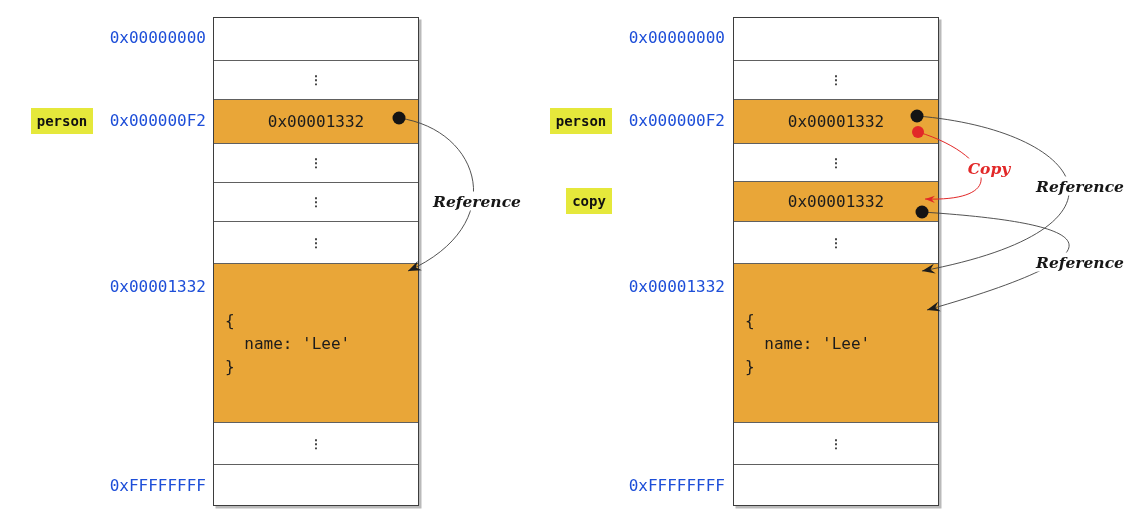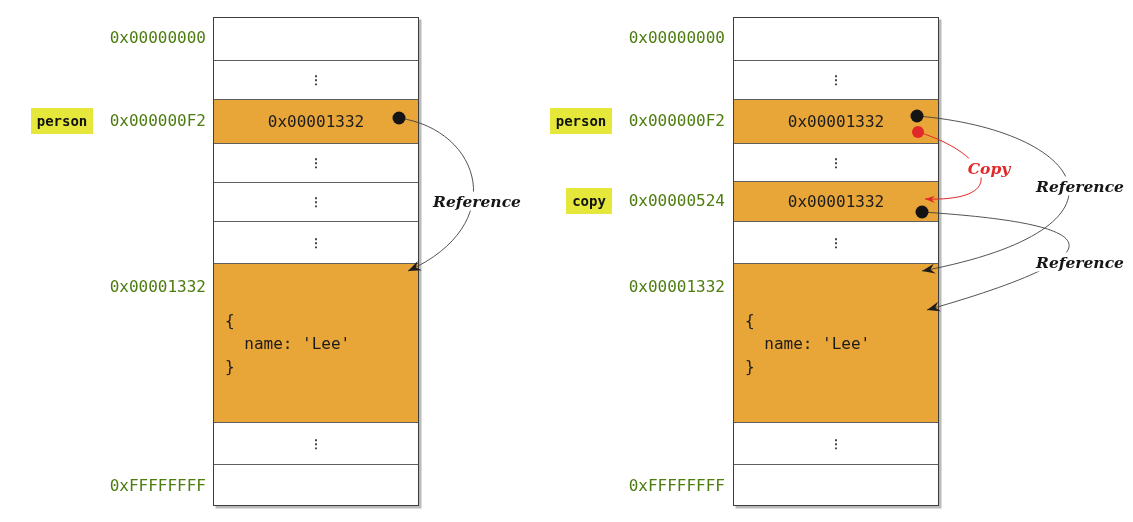--- a/index.html
+++ b/index.html
@@ -22,21 +22,21 @@
   .row.val span{font-size:16px;color:#1c1c1c;}
   .row.el span{font-size:12px;font-weight:bold;color:#2a2a2a;line-height:1;}
   .row.obj{justify-content:flex-start;padding-left:11px;}
   .objtext{
     margin:0;font-family:"DejaVu Sans Mono",monospace;font-size:16px;
     line-height:23px;color:#1c1c1c;white-space:pre;
   }
   
   .addr{
     position:absolute;width:146px;height:20px;line-height:20px;text-align:right;
-    font-size:16px;color:#4d7c0f;white-space:nowrap;
+    font-size:16px;color:#1d4ed8;white-space:nowrap;
   }
   .addr-l{left:60px;}
   .addr-r{left:579px;}
   .varlbl{
     position:absolute;height:26px;display:flex;align-items:center;justify-content:center;
     background:var(--highlight-yellow,#E5E83B);font-size:14px;font-weight:bold;color:#111;
   }
   
   .overlay{position:absolute;left:0;top:0;z-index:3;pointer-events:none;}
   .refcurve{fill:none;stroke:#3f3f3f;stroke-width:0.9px;}
@@ -85,21 +85,20 @@
 }</pre>
       </div>
     <div class="row el" style="height:42px">
         <span>⋮</span>
       </div>
     <div class="row" style="height:39px"></div>
   </div>
 
   <div class="addr addr-r" style="top:28px">0x00000000</div>
   <div class="addr addr-r" style="top:111px">0x000000F2</div>
-  <div class="addr addr-r" style="top:191px">0x00000524</div>
   <div class="addr addr-r" style="top:277px">0x00001332</div>
   <div class="addr addr-r" style="top:476px">0xFFFFFFFF</div>
   <div class="varlbl" style="left:550px;top:108px;width:62px">person</div>
   <div class="varlbl" style="left:566px;top:188px;width:46px">copy</div>
 
   <div class="memcol" style="left:733px">
     <div class="row" style="height:43px"></div>
     <div class="row el" style="height:39px">
         <span>⋮</span>
       </div>

